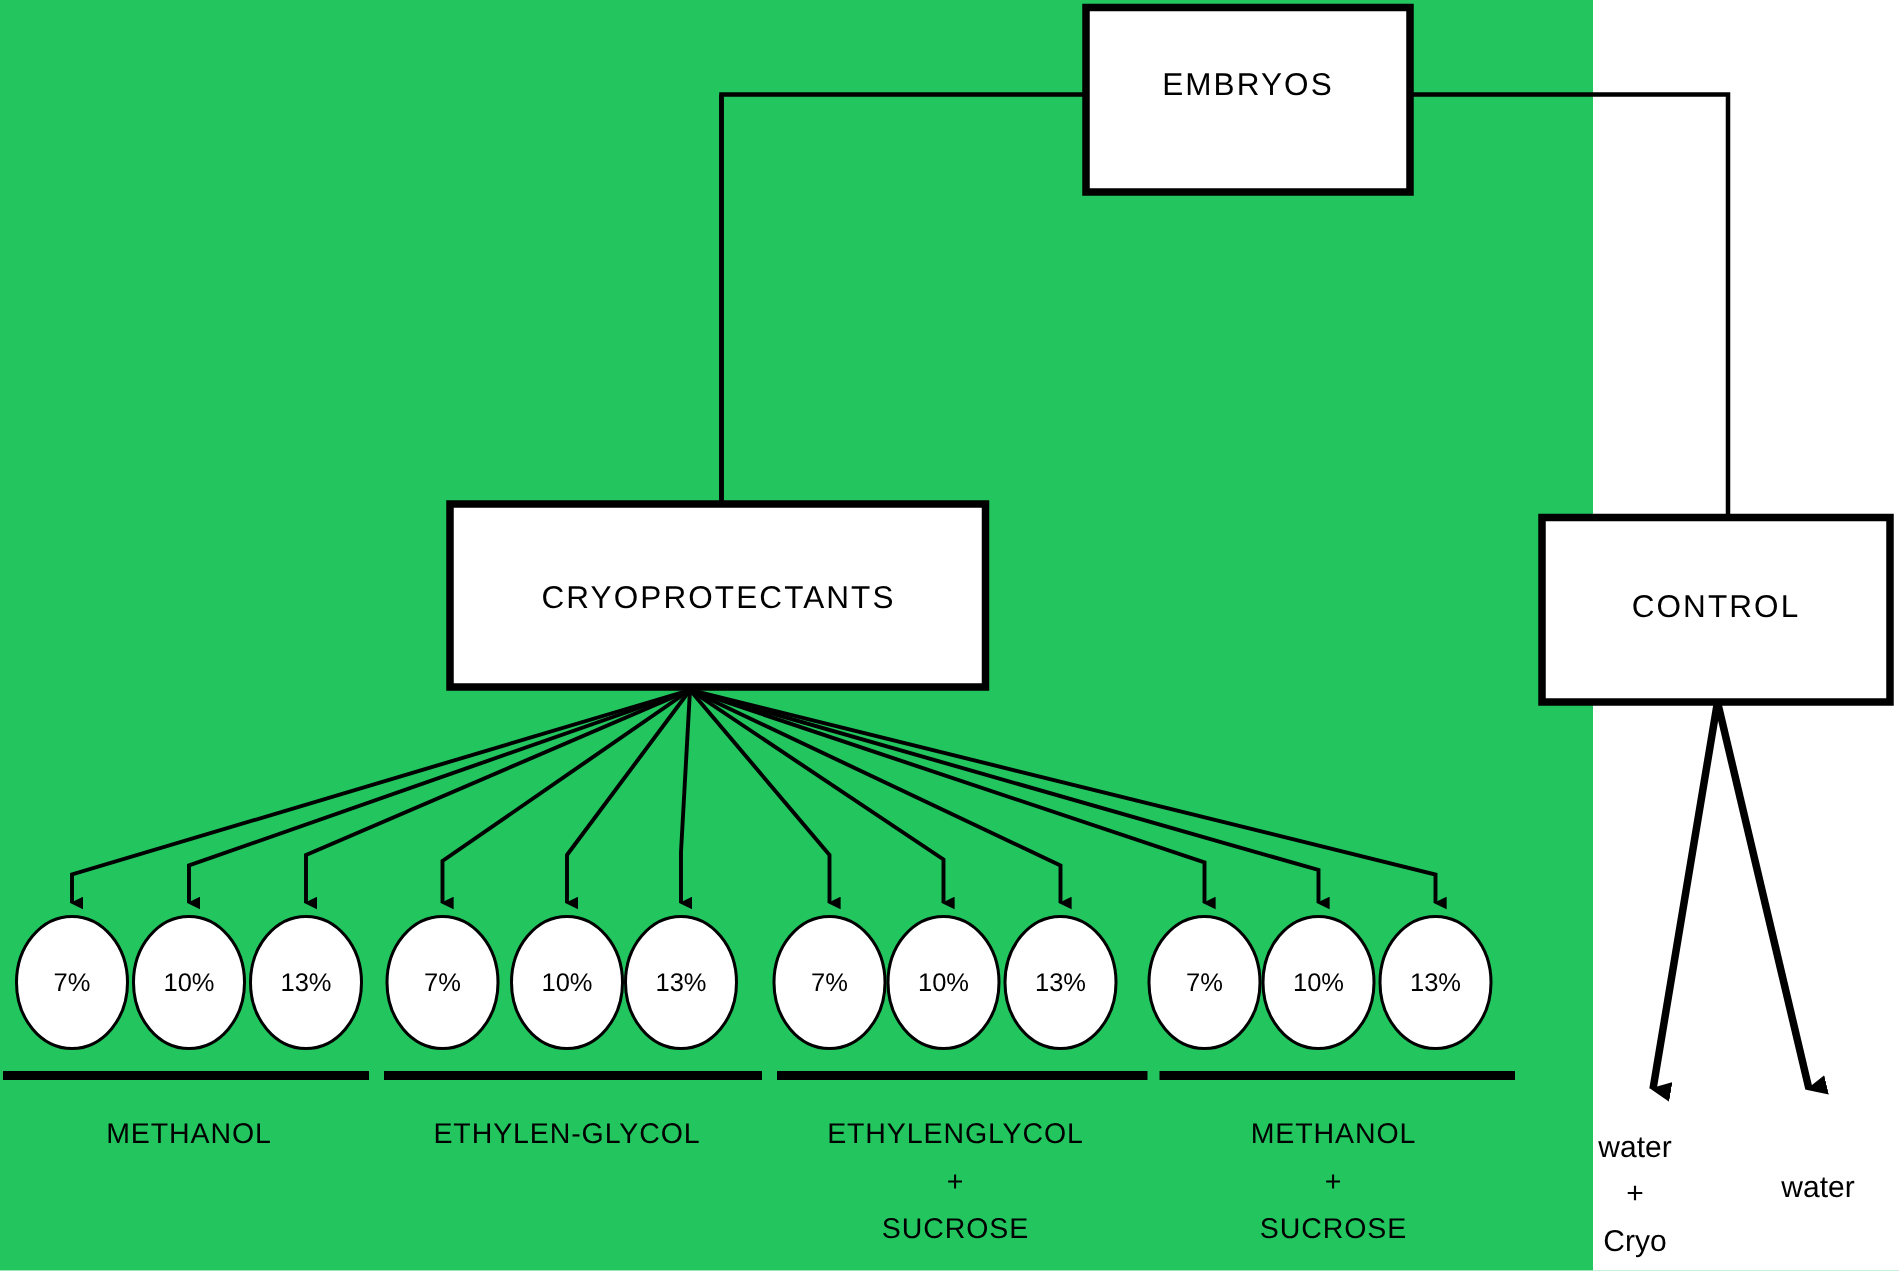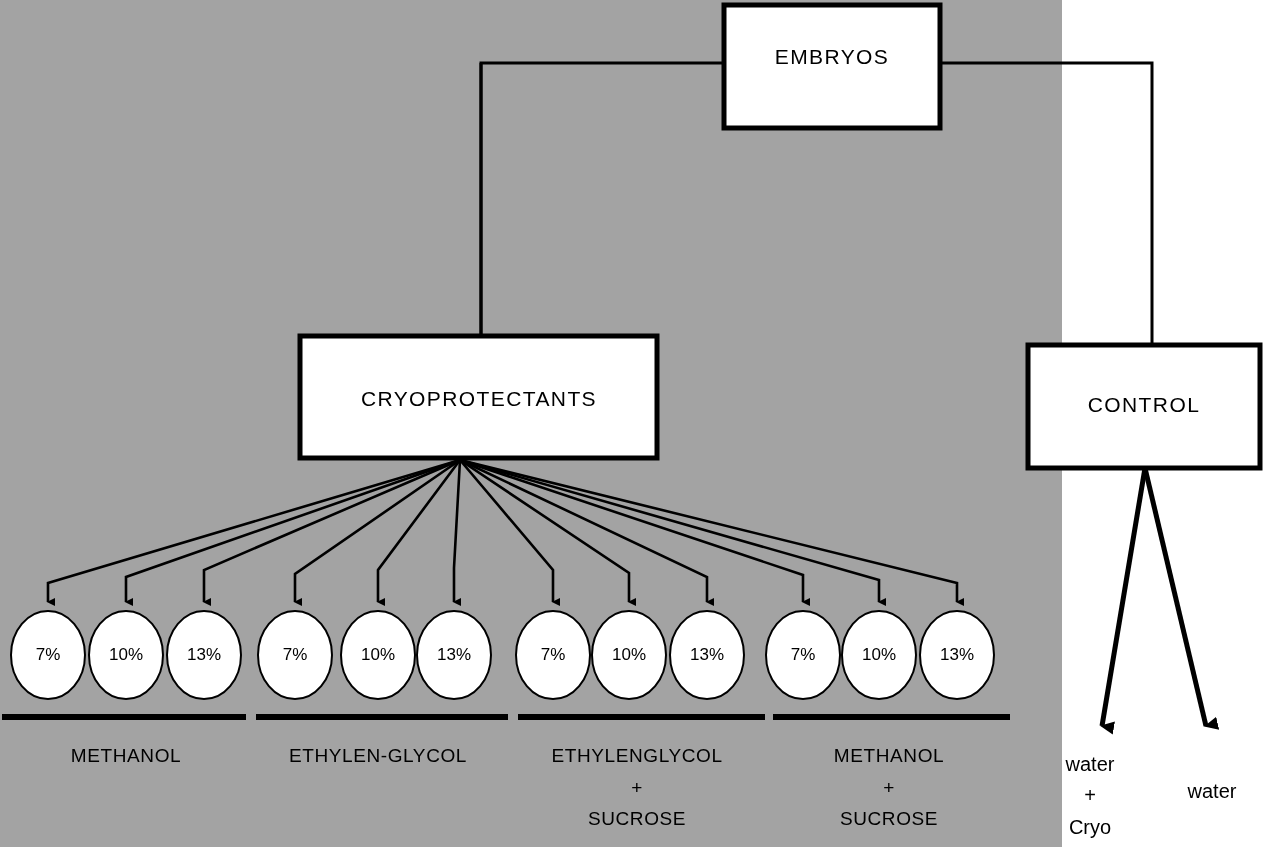--- a/index.html
+++ b/index.html
@@ -10,21 +10,21 @@
   body {
     width: 1266px;
     height: 847px;
     font-family: "Liberation Sans", sans-serif;
     overflow: hidden;
   }
   #chart-root {
     position: relative;
     width: 1062px;
     height: 847px;
-    background: #a3a3a3;
+    background: #22c55e;
   }
   svg#flow {
     display: block;
     width: 1266px;
     height: 847px;
   }
   .box-rect {
     fill: #ffffff;
     stroke: #000000;
     stroke-width: 5;

